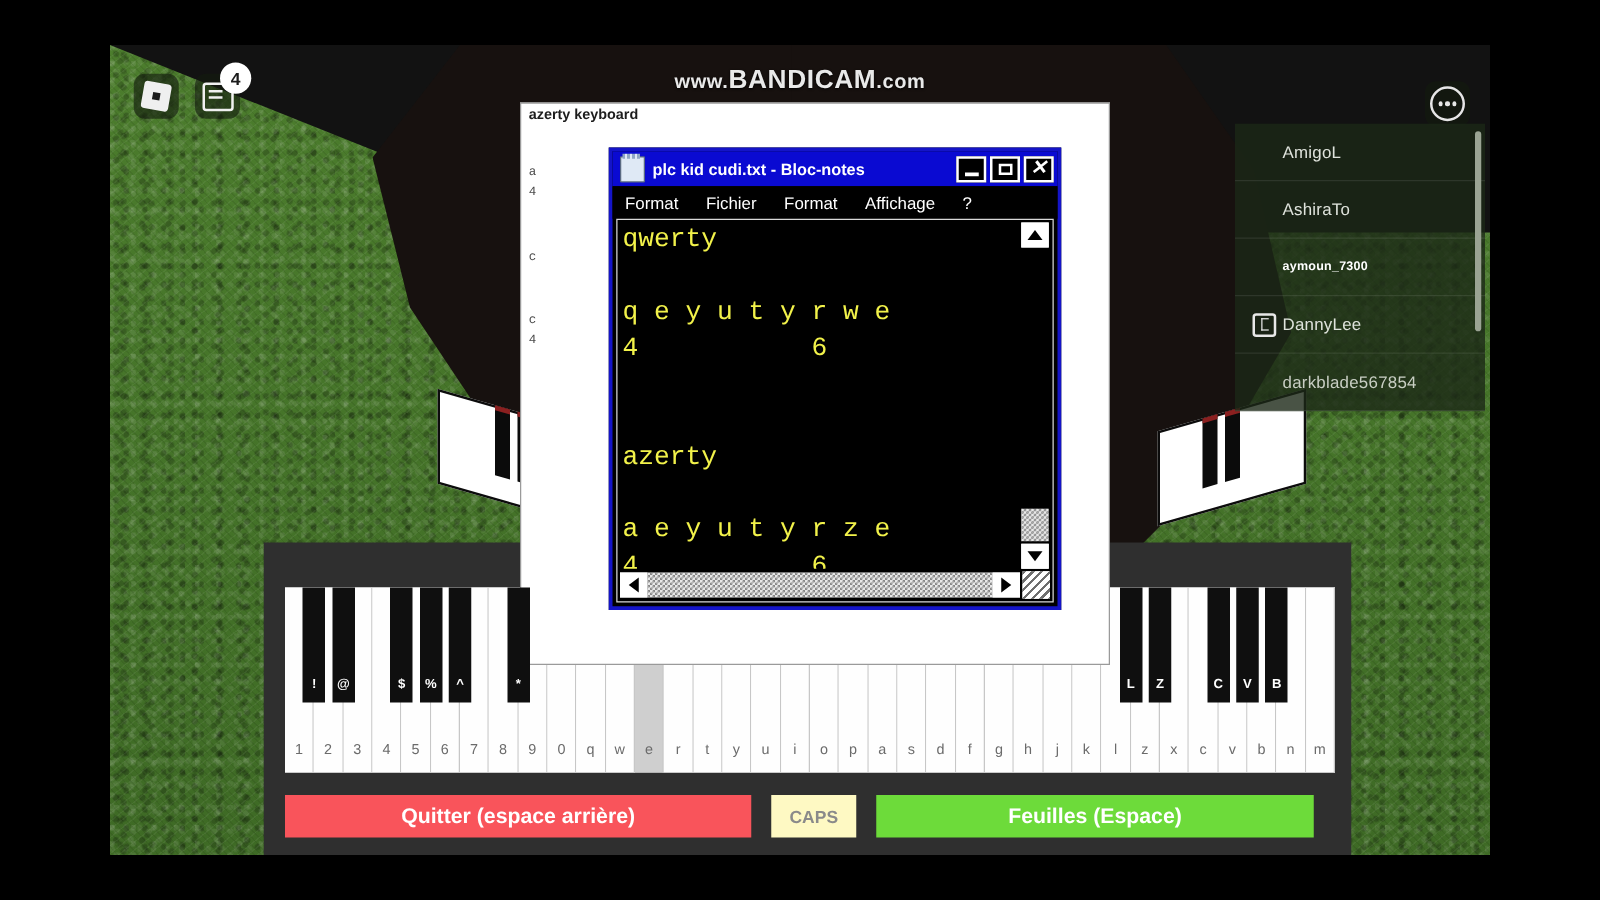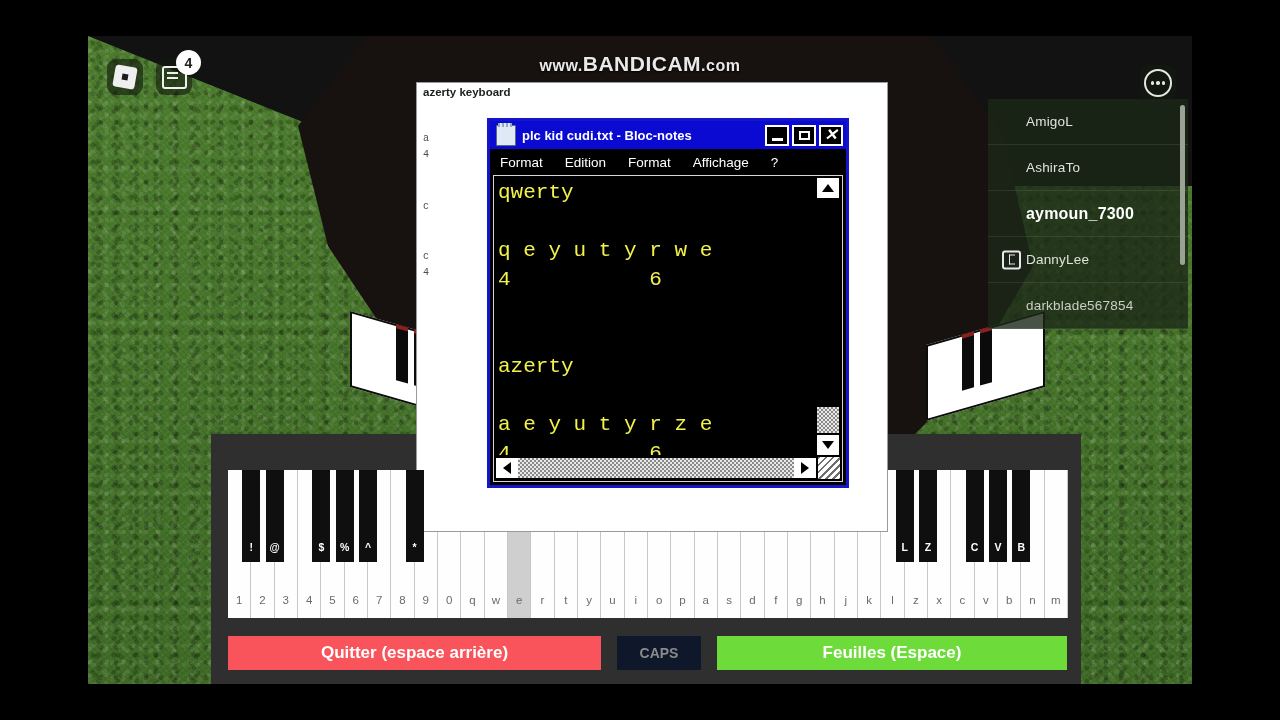--- a/index.html
+++ b/index.html
@@ -62,21 +62,21 @@
   .circdots{width:24px;height:24px;border-radius:50%;border:2px solid #e6e6e6;display:flex;
     align-items:center;justify-content:center;gap:2px;}
   .circdots i{width:3.4px;height:3.4px;background:#e6e6e6;border-radius:50%;display:block;}
 
   
   #player-list{position:absolute;right:4px;top:63px;width:200px;background:rgba(28,40,22,.80);}
   .pl-row{position:relative;height:45px;display:flex;align-items:center;padding-left:38px;
     border-bottom:1px solid rgba(255,255,255,.09);color:#dfe3dc;font-size:13.5px;
     font-family:"Liberation Sans",sans-serif;letter-spacing:.2px;}
   .pl-row:last-child{border-bottom:none;}
-  .pl-row.highlight{color:#ffffff;font-weight:bold;font-size:16px;}
+  .pl-row.highlight{color:#ffffff;font-weight:bold;font-size:10px;}
   .pl-row.dim{color:#c9cfc4;}
   .premium{position:absolute;left:14px;top:50%;transform:translateY(-50%);width:15px;height:15px;
     border:2px solid #e8e8e8;border-radius:3px;display:flex;align-items:center;justify-content:center;}
   .premium:before{content:"";width:5px;height:8px;border:1.6px solid #e8e8e8;border-right:none;}
   #pl-scroll{position:absolute;right:3px;top:6px;width:5px;height:160px;background:#9aa393;border-radius:3px;}
 
   
   #piano-ui{position:absolute;left:123px;top:398px;width:870px;height:250px;background:#2f2f2f;}
   #keys{position:absolute;left:17px;top:36px;width:840px;height:148px;background:#fff;}
   .wkey{position:absolute;top:0;height:148px;background:#fefefe;border-right:1px solid #c7c7c7;
@@ -84,21 +84,21 @@
   .wkey.pressed{background:#cfcfcf;}
   .wkey span{position:absolute;bottom:12px;left:0;right:0;text-align:center;font-size:11.5px;color:#6b6b6b;
     font-family:"Liberation Sans",sans-serif;}
   .bkey{position:absolute;top:0;width:18px;height:92px;background:#0f0f0f;z-index:3;}
   .bkey span{position:absolute;bottom:9px;left:0;right:0;text-align:center;font-size:10.5px;color:#fff;
     font-family:"Liberation Sans",sans-serif;font-weight:bold;}
 
   #ctrl-row{position:absolute;left:17px;top:202px;width:840px;height:36px;display:flex;align-items:flex-start;gap:16px;}
   #quit-button{width:373px;height:34px;background:#f9545b;color:#fff;font-weight:bold;font-size:17px;
     display:flex;align-items:center;justify-content:center;font-family:"Liberation Sans",sans-serif;}
-  #caps-button{width:84px;height:34px;background:#0f172a;color:#8a8a8a;font-weight:bold;font-size:14px;
+  #caps-button{width:68px;height:34px;background:#fef9c3;color:#8a8a8a;font-weight:bold;font-size:14px;
     display:flex;align-items:center;justify-content:center;font-family:"Liberation Sans",sans-serif;}
   #sheets-button{width:350px;height:34px;background:#6ddb3a;color:#fff;font-weight:bold;font-size:17px;
     display:flex;align-items:center;justify-content:center;font-family:"Liberation Sans",sans-serif;}
 
   
   #bg-window{position:absolute;left:416px;top:82px;width:470px;height:448px;background:#ffffff;
     border:1px solid #9a9a9a;}
   #bg-window-title{position:absolute;left:6px;top:3px;font-size:11.5px;color:#1d1d1d;font-weight:bold;
     font-family:"Liberation Sans",sans-serif;}
   .ghost{position:absolute;left:6px;font-size:10px;color:#4b4b4b;font-family:"Liberation Mono",monospace;}
@@ -378,21 +378,21 @@
         </span>
       <span class="winbtn">
           <i class="sq"></i>
         </span>
       <span class="winbtn">
           <i class="xx">✕</i>
         </span>
     </div>
     <div id="np-menubar">
       <span class="np-menu">Format</span>
-      <span class="np-menu">Edition</span>
+      <span class="np-menu">Fichier</span>
       <span class="np-menu">Format</span>
       <span class="np-menu">Affichage</span>
       <span class="np-menu">?</span>
     </div>
     <div id="np-body">
       <div id="np-text">qwerty
 
 q e y u t y r w e
 4           6
 

